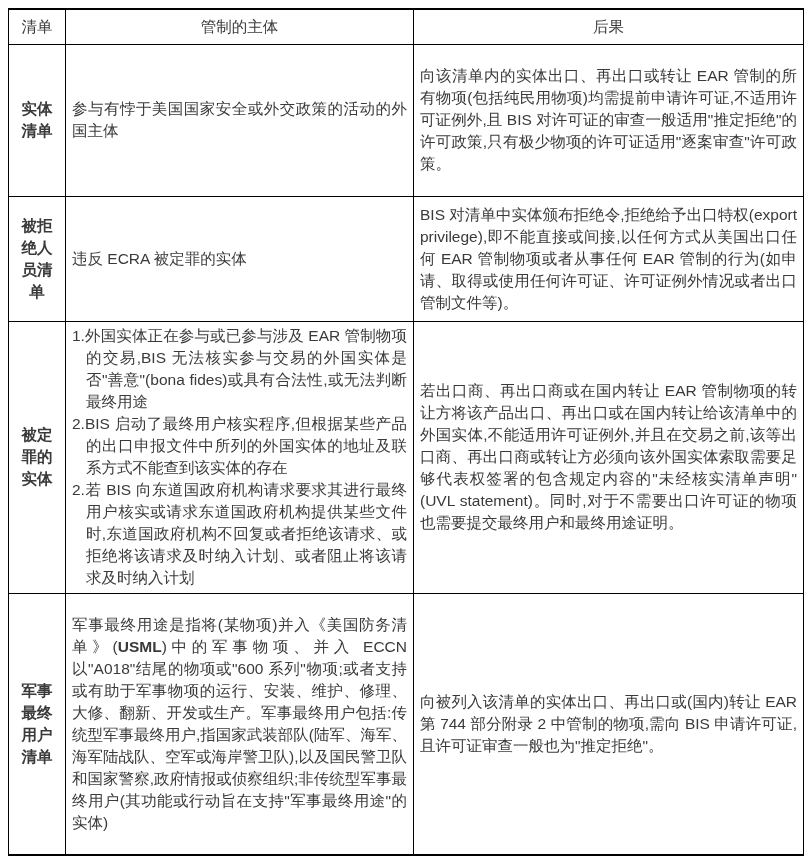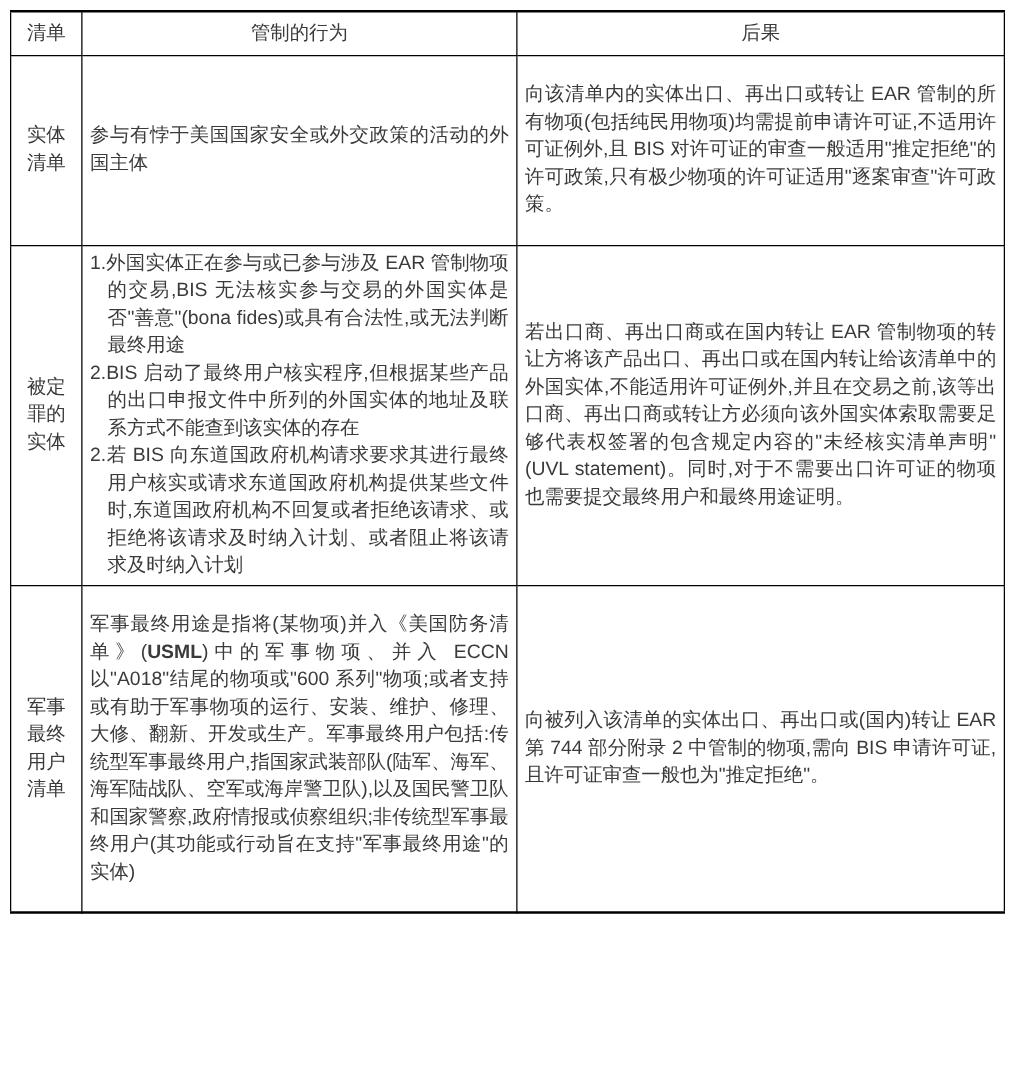--- a/index.html
+++ b/index.html
@@ -29,52 +29,63 @@
     padding:2px 6px;
     overflow:hidden;
   }
   tr.hrow{height:35px;}
   tr.r1{height:152px;}
   tr.r2{height:125px;}
   tr.r3{height:272px;}
   tr.r4{height:262px;}
   th{text-align:center;}
   td.name-cell{text-align:center;padding:2px 2px;}
-  .name-inner{width:34px;margin:0 auto;text-align:center;word-break:break-all;}
+  .name-inner{width:34px;margin:0 auto;text-align:center;word-break:break-all;font-weight:bold;}
   .jtext{text-align:justify;}
   .num-item{padding-left:14px;text-indent:-14px;text-align:justify;}
   .b{font-weight:bold;}
 </style>
 </head>
 <body>
 
 <div class="page">
   <table class="doc">
     <colgroup>
         <col class="c1">
         <col class="c2">
         <col class="c3">
       </colgroup>
     <thead>
       <tr class="hrow">
         <th>清单</th>
-        <th>管制的行为</th>
+        <th>管制的主体</th>
         <th>后果</th>
       </tr>
     </thead>
     <tbody>
       <tr class="r1">
         <td class="name-cell">
           <div class="name-inner">实体清单</div>
         </td>
         <td>
           <div class="jtext">参与有悖于美国国家安全或外交政策的活动的外国主体</div>
         </td>
         <td>
           <div class="jtext">向该清单内的实体出口、再出口或转让 EAR 管制的所有物项(包括纯民用物项)均需提前申请许可证,不适用许可证例外,且 BIS 对许可证的审查一般适用"推定拒绝"的许可政策,只有极少物项的许可证适用"逐案审查"许可政策。</div>
+        </td>
+      </tr>
+      <tr class="r2">
+        <td class="name-cell">
+          <div class="name-inner">被拒绝人员清单</div>
+        </td>
+        <td>
+          <div class="jtext">违反 ECRA 被定罪的实体</div>
+        </td>
+        <td>
+          <div class="jtext">BIS 对清单中实体颁布拒绝令,拒绝给予出口特权(export privilege),即不能直接或间接,以任何方式从美国出口任何 EAR 管制物项或者从事任何 EAR 管制的行为(如申请、取得或使用任何许可证、许可证例外情况或者出口管制文件等)。</div>
         </td>
       </tr>
       <tr class="r3">
         <td class="name-cell">
           <div class="name-inner">被定罪的实体</div>
         </td>
         <td>
           <div class="num-item">1.外国实体正在参与或已参与涉及 EAR 管制物项的交易,BIS 无法核实参与交易的外国实体是否"善意"(bona fides)或具有合法性,或无法判断最终用途</div>
           <div class="num-item">2.BIS 启动了最终用户核实程序,但根据某些产品的出口申报文件中所列的外国实体的地址及联系方式不能查到该实体的存在</div>
           <div class="num-item">2.若 BIS 向东道国政府机构请求要求其进行最终用户核实或请求东道国政府机构提供某些文件时,东道国政府机构不回复或者拒绝该请求、或拒绝将该请求及时纳入计划、或者阻止将该请求及时纳入计划</div>

